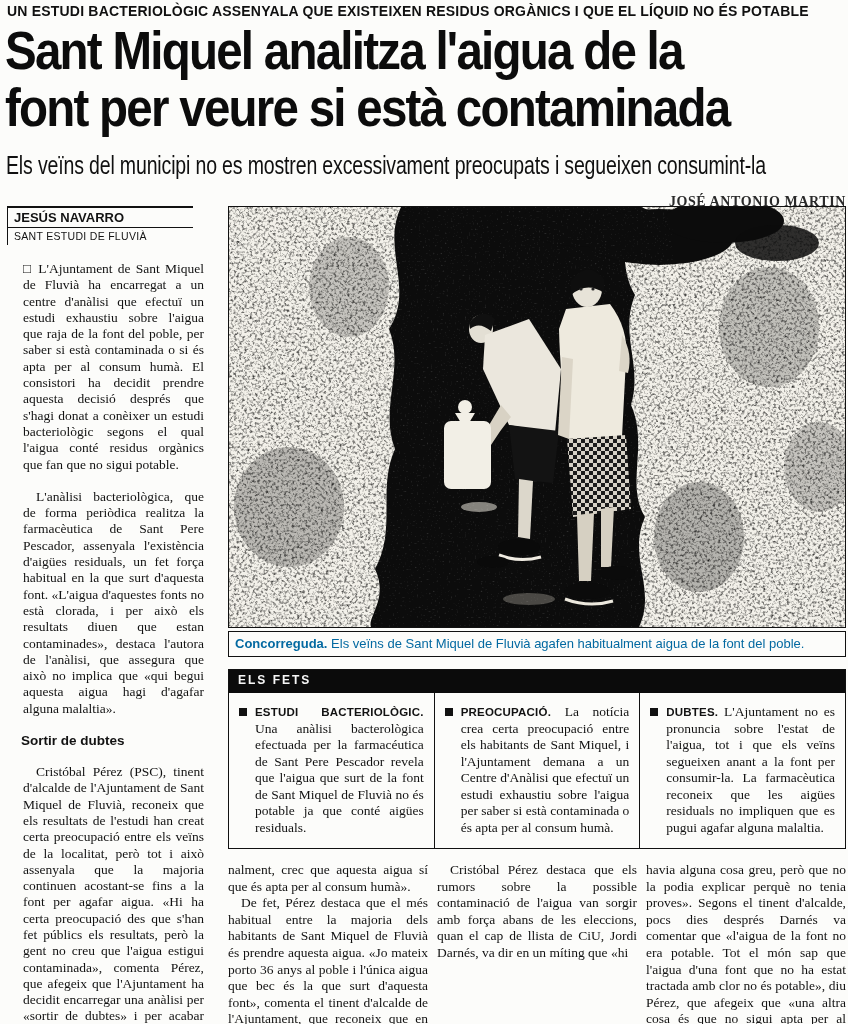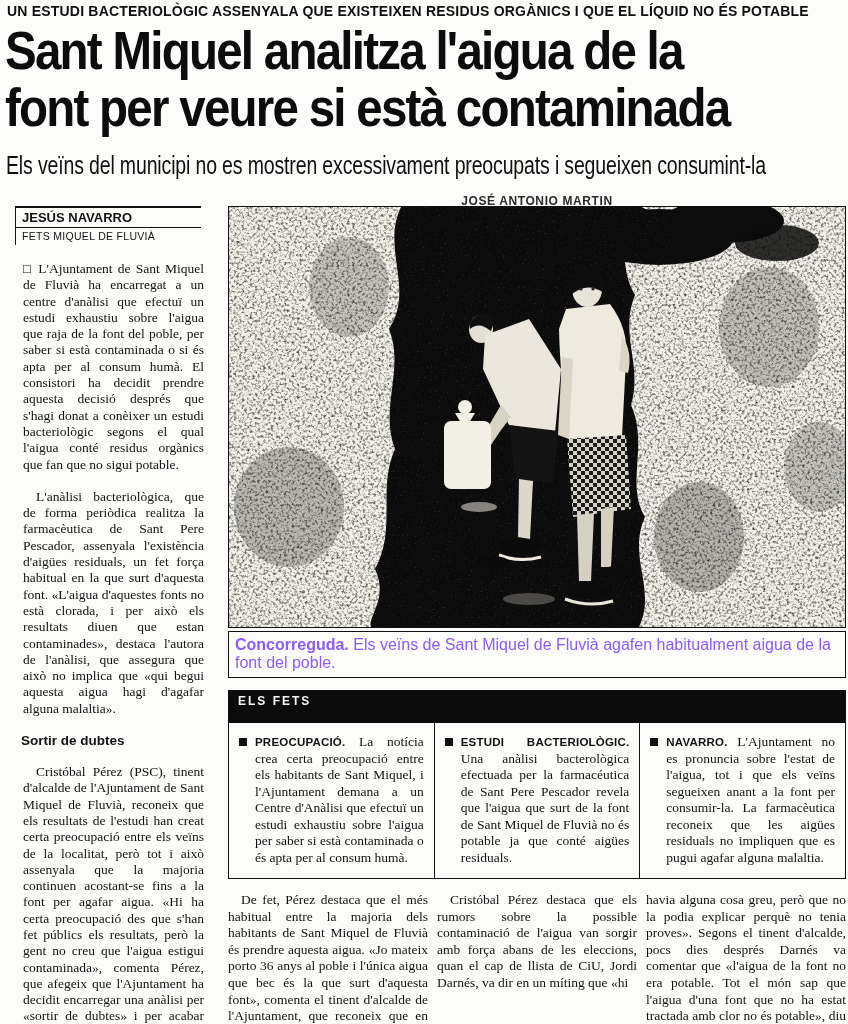--- a/index.html
+++ b/index.html
@@ -20,54 +20,54 @@
     font-size:54px; line-height:57px; letter-spacing:-2px; color:#0c0c0c;
     transform:scaleX(0.88); transform-origin:left top; white-space:nowrap;
   }
   .subhead {
     position:absolute; left:6px; top:150px;
     font-family:"Liberation Sans", sans-serif; font-size:26px; letter-spacing:-0.2px;
     transform:scaleX(0.75); transform-origin:left top; white-space:nowrap; color:#101010;
   }
   
   .col1 { position:absolute; left:7px; top:206px; width:213px; height:818px; overflow:hidden; }
-  .byline { width:186px; border-top:2px solid #111; margin-bottom:11px;margin-left:8px; }
+  .byline { width:186px; border-top:2px solid #111; margin-bottom:11px; }
   .byline-author {
     font-family:"Liberation Sans", sans-serif; font-weight:bold; font-size:13px;
     padding:2px 0 2px 6px; border-bottom:1px solid #111; border-left:1px solid #111;
   }
   .byline-place {
     font-family:"Liberation Sans", sans-serif; font-size:10.5px; letter-spacing:0.3px;
     padding:2px 0 3px 6px; border-left:1px solid #111;
   }
   .bodytext p { margin:16px; font-size:13.5px; line-height:16.3px; text-align:justify; }
   .bodytext p.indent { text-indent:13px; }
   .inner-subhead {
     font-family:"Liberation Sans", sans-serif; font-weight:bold; font-size:13.5px;
     margin:9px 0 5px 14px;
   }
   
   .rightzone { position:absolute; left:228px; top:194px; width:618px; }
   .credit {
-    text-align:center; font-family:Liberation Sans, sans-serif;
-    font-size:12px; font-weight:bold; letter-spacing:0.6px; color:#2a2a2a;
+    text-align:right; font-family:Liberation Serif, serif;
+    font-size:14px; font-weight:bold; letter-spacing:0.6px; color:#2a2a2a;
     height:10px; margin-bottom:2px;
   }
   .photo-frame { width:616px; height:420px; border:1px solid #111; background:#0c0c0c; overflow:hidden; }
   .caption-box {
     border:1px solid #111; margin-top:3px; padding:4px 6px 5px 6px;
-    font-family:"Liberation Sans", sans-serif; font-size:16px; color:#8b5cf6;
+    font-family:"Liberation Sans", sans-serif; font-size:13px; color:#0369a1;
   }
   .caption-lead { font-weight:bold; }
   
   .factbox { margin-top:12px; border:1px solid #111; }
   .factbox-bar {
     background:#0b0b0b; color:#f6f6f6;
     font-family:"Liberation Sans", sans-serif; font-weight:bold; font-size:12px;
-    letter-spacing:2px; padding:3px 0 15px 9px;
+    letter-spacing:2px; padding:3px 0 6px 9px;
   }
   .factbox-cols { display:flex; }
   .fact { flex:1; padding:11px 10px 12px 10px; }
   .fact + .fact { border-left:1px solid #111; }
   .fact-body { position:relative; padding-left:16px; font-size:13.5px; line-height:16.5px; text-align:justify; }
   .fact-bullet { position:absolute; left:0; top:4px; width:8px; height:8px; background:#111; }
   .fact-lead { font-family:"Liberation Sans", sans-serif; font-weight:bold; font-size:11.5px; letter-spacing:0.2px; }
   
   .bottom-cols { display:flex; gap:9px; margin-top:13px; height:178px; overflow:hidden; }
   .bcol { flex:1; font-size:13.5px; line-height:16.6px; text-align:justify; }
@@ -85,21 +85,21 @@
   <div class="headline">
     <div>Sant Miquel analitza l'aigua de la</div>
     <div>font per veure si està contaminada</div>
   </div>
 
   <div class="subhead">Els veïns del municipi no es mostren excessivament preocupats i segueixen consumint-la</div>
 
   <div class="col1">
     <div class="byline">
       <div class="byline-author">JESÚS NAVARRO</div>
-      <div class="byline-place">FETS MIQUEL DE FLUVIÀ</div>
+      <div class="byline-place">SANT ESTUDI DE FLUVIÀ</div>
     </div>
     <div class="bodytext">
       <p>□ L'Ajuntament de Sant Miquel de Fluvià ha encarregat a un centre d'anàlisi que efectuï un estudi exhaustiu sobre l'aigua que raja de la font del poble, per saber si està contaminada o si és apta per al consum humà. El consistori ha decidit prendre aquesta decisió després que s'hagi donat a conèixer un estudi bacteriològic segons el qual l'aigua conté residus orgànics que fan que no sigui potable.</p>
       <p class="indent">L'anàlisi bacteriològica, que de forma periòdica realitza la farmacèutica de Sant Pere Pescador, assenyala l'existència d'aigües residuals, un fet força habitual en la que surt d'aquesta font. «L'aigua d'aquestes fonts no està clorada, i per això els resultats diuen que estan contaminades», destaca l'autora de l'anàlisi, que assegura que això no implica que «qui begui aquesta aigua hagi d'agafar alguna malaltia».</p>
       <div class="inner-subhead">Sortir de dubtes</div>
       <p class="indent">Cristóbal Pérez (PSC), tinent d'alcalde de l'Ajuntament de Sant Miquel de Fluvià, reconeix que els resultats de l'estudi han creat certa preocupació entre els veïns de la localitat, però tot i això assenyala que la majoria continuen acostant-se fins a la font per agafar aigua. «Hi ha certa preocupació des que s'han fet públics els resultats, però la gent no creu que l'aigua estigui contaminada», comenta Pérez, que afegeix que l'Ajuntament ha decidit encarregar una anàlisi per «sortir de dubtes» i per acabar amb la preocupació que es pugui haver generat entre els menys de sis-cents veïns de la localitat.</p>
       <p class="indent">El tinent d'alcalde reconeix que el fet que l'aigua de la font no sigui potable no és cap novetat per a la gent del petit municipi de Sant Miquel de Fluvià —«sempre ho hem sabut»— i assenyala que «perso-</p>
     </div>
   </div>
 
@@ -188,40 +188,41 @@
     <div class="caption-box">
       <span class="caption-lead">Concorreguda.</span><span> Els veïns de Sant Miquel de Fluvià agafen habitualment aigua de la font del poble.</span>
     </div>
 
     <div class="factbox">
       <div class="factbox-bar">ELS FETS</div>
       <div class="factbox-cols">
         <div class="fact">
           <div class="fact-body">
             <span class="fact-bullet"></span>
+            <span class="fact-lead">ESTUDI BACTERIOLÒGIC.</span><span> Una anàlisi bacterològica efectuada per la farmacéutica de Sant Pere Pescador revela que l'aigua que surt de la font de Sant Miquel de Fluvià no és potable ja que conté aigües residuals.</span>
+          </div>
+        </div>
+        <div class="fact">
+          <div class="fact-body">
+            <span class="fact-bullet"></span>
             <span class="fact-lead">PREOCUPACIÓ.</span><span> La notícia crea certa preocupació entre els habitants de Sant Miquel, i l'Ajuntament demana a un Centre d'Anàlisi que efectuï un estudi exhaustiu sobre l'aigua per saber si està contaminada o és apta per al consum humà.</span>
           </div>
         </div>
         <div class="fact">
           <div class="fact-body">
             <span class="fact-bullet"></span>
-            <span class="fact-lead">ESTUDI BACTERIOLÒGIC.</span><span> Una anàlisi bacterològica efectuada per la farmacéutica de Sant Pere Pescador revela que l'aigua que surt de la font de Sant Miquel de Fluvià no és potable ja que conté aigües residuals.</span>
+            <span class="fact-lead">DUBTES.</span><span> L'Ajuntament no es pronuncia sobre l'estat de l'aigua, tot i que els veïns segueixen anant a la font per consumir-la. La farmacèutica reconeix que les aigües residuals no impliquen que es pugui agafar alguna malaltia.</span>
           </div>
         </div>
-        <div class="fact">
-          <div class="fact-body">
-            <span class="fact-bullet"></span>
-            <span class="fact-lead">NAVARRO.</span><span> L'Ajuntament no es pronuncia sobre l'estat de l'aigua, tot i que els veïns segueixen anant a la font per consumir-la. La farmacèutica reconeix que les aigües residuals no impliquen que es pugui agafar alguna malaltia.</span>
-          </div>
-        </div>
       </div>
     </div>
 
     <div class="bottom-cols">
       <div class="bcol">
+        <p>nalment, crec que aquesta aigua sí que és apta per al consum humà».</p>
         <p class="indent">De fet, Pérez destaca que el més habitual entre la majoria dels habitants de Sant Miquel de Fluvià és prendre aquesta aigua. «Jo mateix porto 36 anys al poble i l'única aigua que bec és la que surt d'aquesta font», comenta el tinent d'alcalde de l'Ajuntament, que reconeix que en tots els informes que</p>
       </div>
       <div class="bcol">
         <p class="indent">Cristóbal Pérez destaca que els rumors sobre la possible contaminació de l'aigua van sorgir amb força abans de les eleccions, quan el cap de llista de CiU, Jordi Darnés, va dir en un míting que «hi</p>
       </div>
       <div class="bcol">
         <p>havia alguna cosa greu, però que no la podia explicar perquè no tenia proves». Segons el tinent d'alcalde, pocs dies després Darnés va comentar que «l'aigua de la font no era potable. Tot el món sap que l'aigua d'una font que no ha estat tractada amb clor no és potable», diu Pérez, que afegeix que «una altra cosa és que no sigui apta per al consum humà</p>
       </div>
     </div>
 

